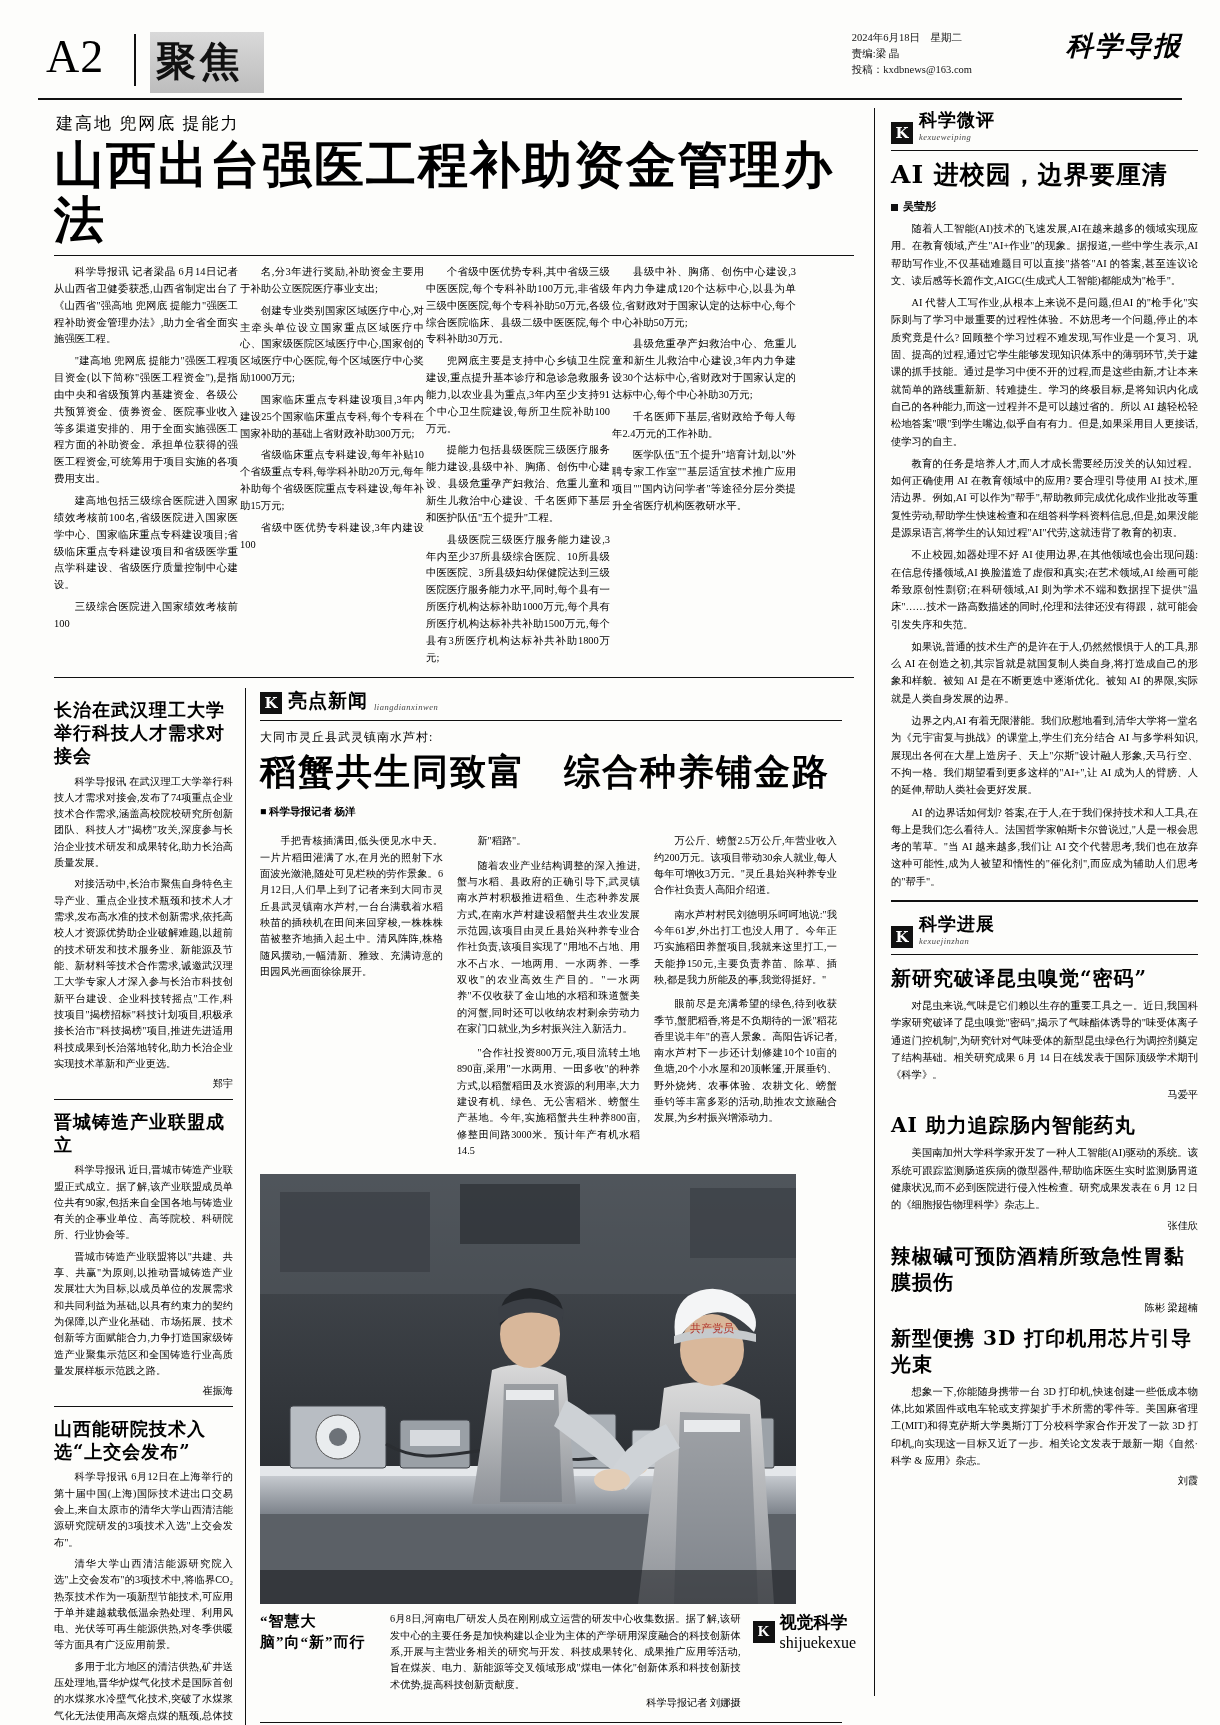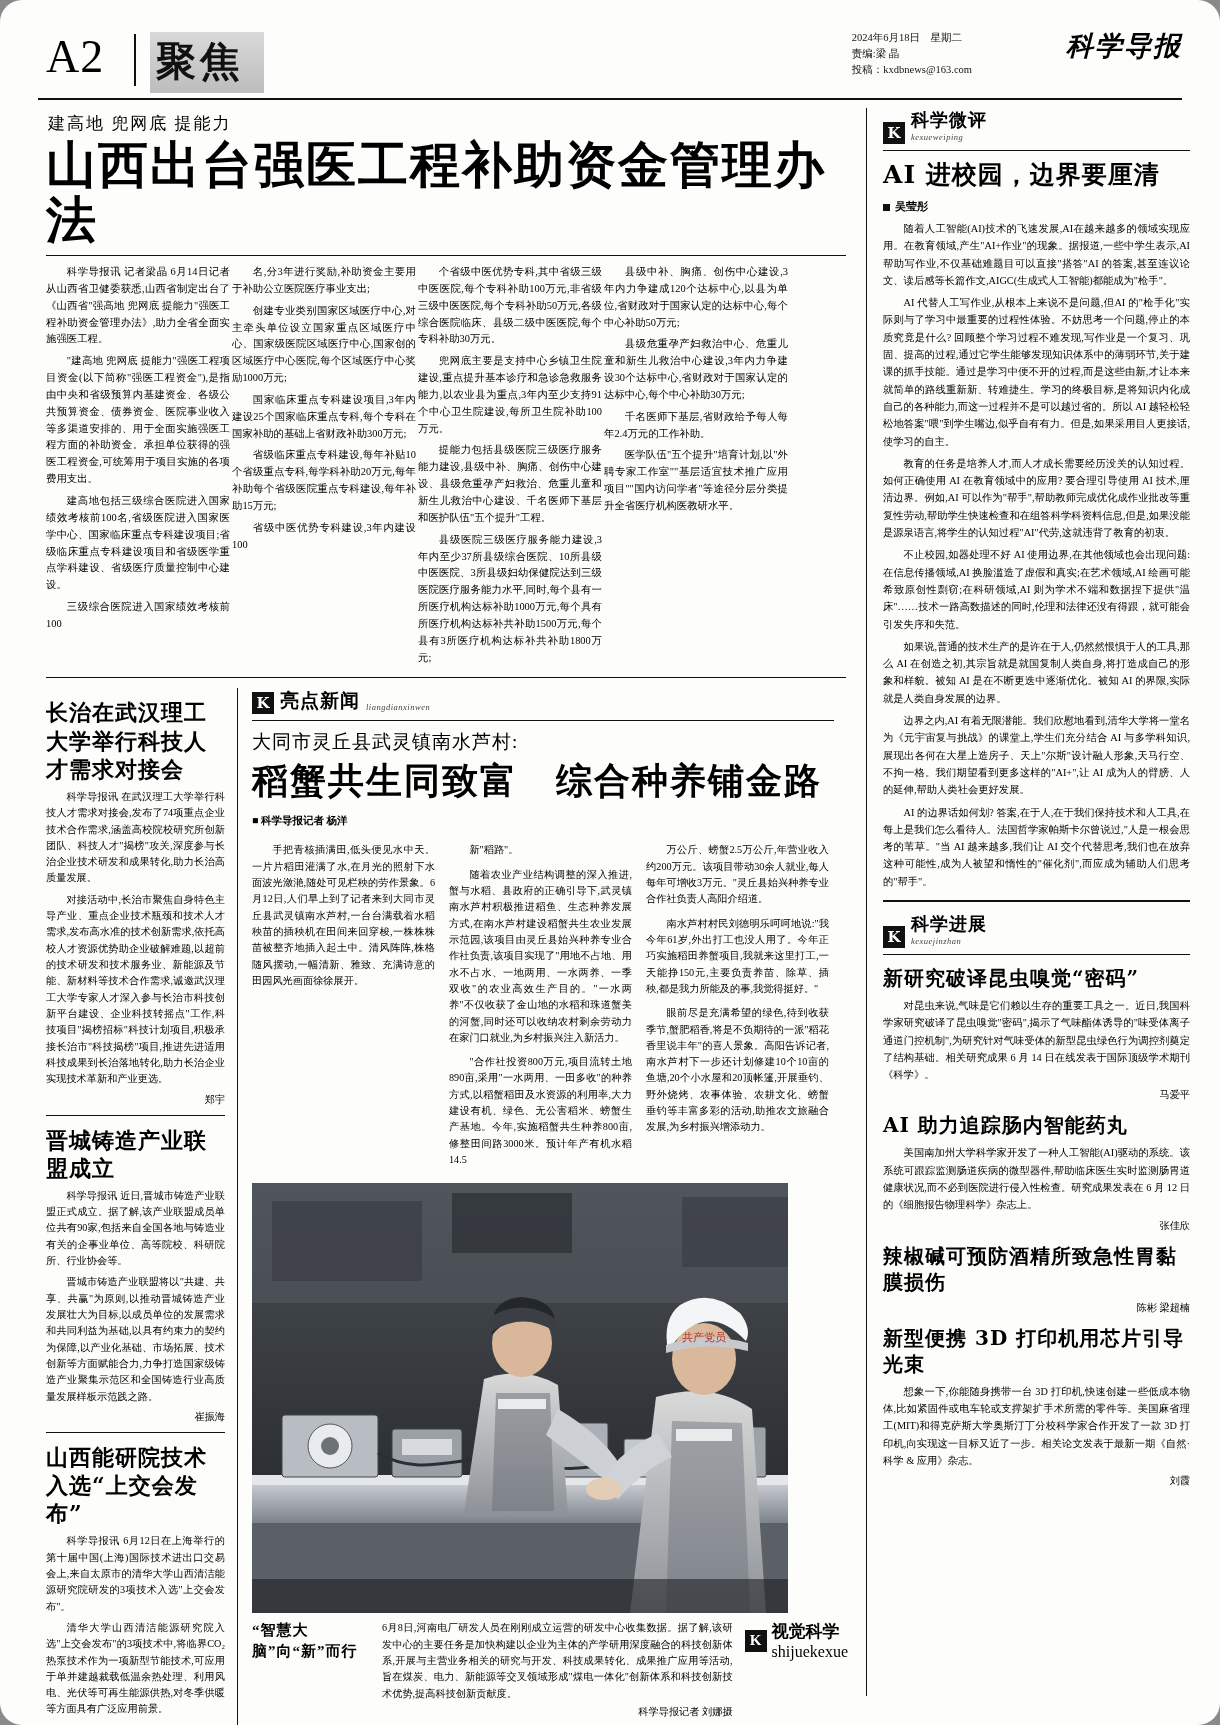--- a/index.html
+++ b/index.html
@@ -1,61 +1,61 @@
 <!DOCTYPE html>
 <html><head>
 <meta charset="utf-8">
 <style>
   html,body{margin:0;padding:0;background:#8a8a8a;}
   body{font-family:"Liberation Serif", serif;}
   .page{
     width:1220px;height:1725px;background:#fdfdfb;position:relative;
-    margin:0 auto;box-sizing:border-box;overflow:hidden;border-radius:22px;
+    margin:0 auto;box-sizing:border-box;overflow:hidden;
   }
   .inner{position:absolute;left:38px;top:26px;width:1144px;height:1672px;}
   
   .masthead{position:relative;height:72px;border-bottom:2px solid #111;}
   .pagenum{position:absolute;left:8px;top:4px;font-size:46px;font-family:"Liberation Serif",serif;letter-spacing:1px;}
   .divline{position:absolute;left:96px;top:8px;width:2px;height:52px;background:#111;}
   .section-title{
     position:absolute;left:112px;top:6px;font-size:40px;font-weight:bold;
     font-family:"DejaVu Serif",serif;letter-spacing:4px;
     background:linear-gradient(180deg,#d9d9d9,#bdbdbd);padding:2px 20px 4px 6px;color:#111;
   }
   .mh-right{position:absolute;right:0;top:2px;text-align:right;}
   .mh-paper{font-size:27px;font-family:"DejaVu Serif",serif;font-style:italic;font-weight:bold;letter-spacing:2px;}
   .mh-meta{font-size:10.5px;line-height:1.45;color:#111;text-align:left;}
   .mh-left-meta{position:absolute;right:210px;top:4px;font-size:10.5px;line-height:1.5;text-align:left;}
   
-  .cols{position:absolute;top:82px;left:8px;width:1144px;height:1588px;}
+  .cols{position:absolute;top:82px;left:16px;width:1144px;height:1588px;}
   .leftzone{position:absolute;left:0;top:0;width:800px;height:1588px;}
   .rightzone{position:absolute;left:820px;top:0;width:324px;height:1588px;border-left:1px solid #111;padding-left:16px;box-sizing:border-box;}
   
   .kicker{font-size:17px;letter-spacing:2px;margin:4px 0 2px 2px;}
   .headline{font-size:50px;font-weight:bold;letter-spacing:2px;font-family:"DejaVu Serif",serif;line-height:1.1;margin:2px 0 8px 0;}
   .rule-thin{height:1px;background:#111;margin:6px 0 8px 0;}
   .lead-cols{display:flex;gap:2px;}
   .lead-col{width:184px;font-size:10.4px;line-height:1.62;text-align:justify;}
   .lead-col p{margin:0 0 5px 0;text-indent:2em;}
   
   .mid{display:flex;margin-top:10px;}
   .sidecol{width:192px;border-right:1px solid #111;padding-right:12px;box-sizing:border-box;}
-  .sidecol h3{font-size:22px;font-weight:bold;margin:10px 0 6px 0;line-height:1.28;letter-spacing:1px;font-family:"DejaVu Serif",serif;}
+  .sidecol h3{font-size:18px;font-weight:bold;margin:10px 0 6px 0;line-height:1.28;letter-spacing:1px;font-family:"DejaVu Serif",serif;}
   .sidecol p{font-size:10.2px;line-height:1.6;text-align:justify;margin:0 0 5px 0;text-indent:2em;}
   .byline{text-align:right;font-size:10.2px;margin:2px 0 8px 0;}
   .hr{height:1px;background:#111;margin:8px 0;}
   .feature{width:596px;padding-left:14px;box-sizing:border-box;}
   
   .badge{display:flex;align-items:flex-end;gap:6px;margin-bottom:6px;}
   .badge .k{width:22px;height:22px;background:#111;color:#fff;font-weight:bold;font-size:15px;
     display:flex;align-items:center;justify-content:center;font-family:"DejaVu Serif",serif;}
   .badge .t{font-size:19px;font-weight:bold;letter-spacing:1px;font-family:"DejaVu Serif",serif;}
   .badge .py{font-size:8.5px;color:#444;font-style:italic;letter-spacing:.5px;margin-bottom:2px;}
   .badge-col{display:flex;flex-direction:column;}
-  .feat-sub{font-size:19px;margin:6px 0 2px 0;letter-spacing:1px;}
+  .feat-sub{font-size:12px;margin:6px 0 2px 0;letter-spacing:1px;}
   .feat-head{font-size:36px;font-weight:bold;letter-spacing:2px;font-family:"DejaVu Serif",serif;margin:2px 0 8px 0;}
   .feat-by{font-size:10.5px;font-weight:bold;margin:4px 0 6px 0;}
   .feat-cols{display:flex;gap:14px;}
   .feat-col{width:183px;font-size:10.2px;line-height:1.6;text-align:justify;}
   .feat-col p{margin:8px 0 5px 0;text-indent:2em;}
   
   .photo-wrap{margin-top:10px;width:596px;}
   .photo{width:536px;height:430px;position:relative;overflow:hidden;background:#fde047;}
   .cap-row{display:flex;gap:12px;margin-top:7px;align-items:flex-start;}
   .cap-left{width:118px;font-size:15px;font-weight:bold;line-height:1.35;letter-spacing:1px;}

